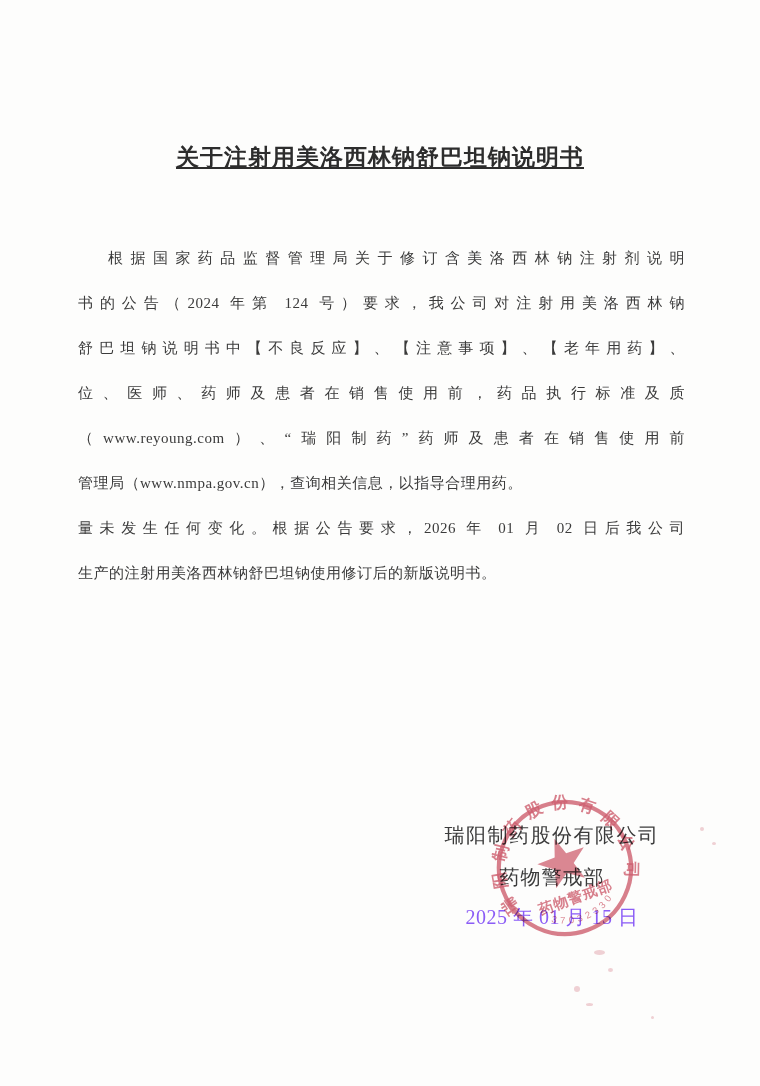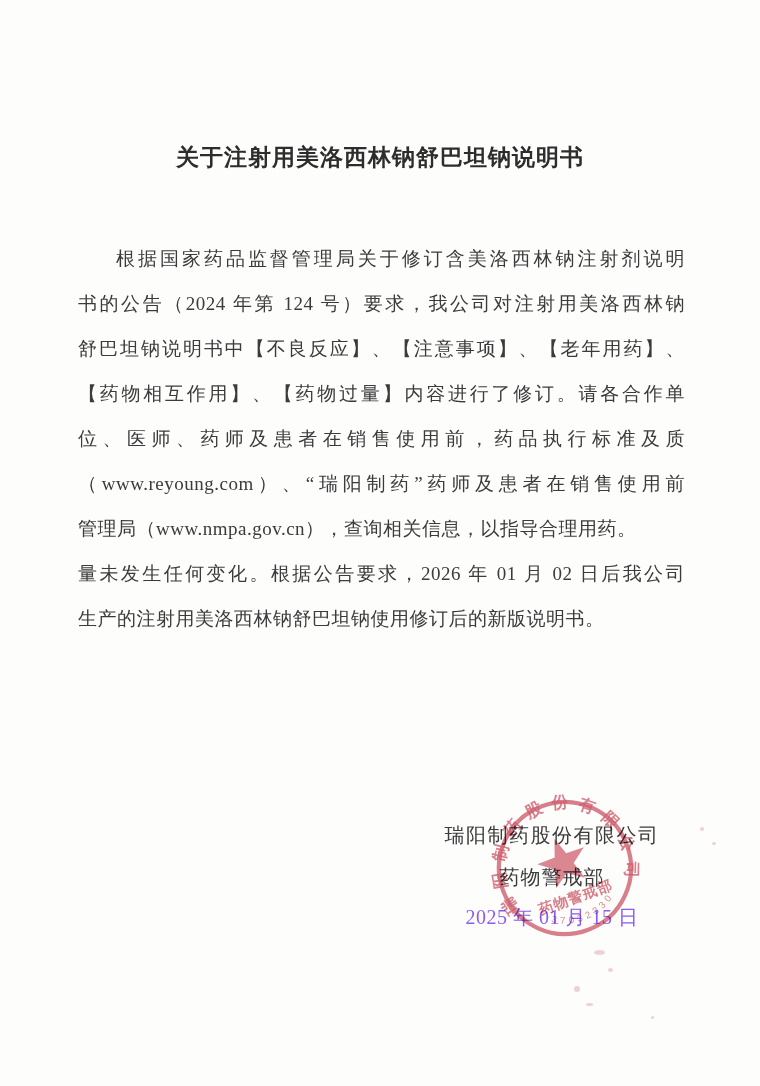--- a/index.html
+++ b/index.html
@@ -16,30 +16,31 @@
     position:absolute;
     left:0;top:142px;width:760px;
     text-align:center;
     font-family:"Liberation Sans","DejaVu Sans",sans-serif;
     font-weight:700;
     font-size:23px;
     line-height:30px;
     color:#2d2d2d;
     letter-spacing:1px;
     margin:0;
+    text-decoration:underline;
   }
   .body-text{
     position:absolute;
     left:78px;top:236px;
     width:607px;
   }
   .line{
     height:45px;
     line-height:45px;
-    font-size:19px;
+    font-size:15px;
     letter-spacing:.5px;
     text-align:justify;
     text-align-last:justify;
     white-space:nowrap;
     color:#3b3b3b;
   }
   .line.indent{ text-indent:2em; }
   .line.noj{ text-align-last:left; white-space:normal; }
   .signature{
     position:absolute;
@@ -77,21 +78,20 @@
 <div class="page">
 
   <h1 class="title">
     <div>关于注射用美洛西林钠舒巴坦钠说明书</div>
   </h1>
 
   <div class="body-text">
     <div class="line indent">根据国家药品监督管理局关于修订含美洛西林钠注射剂说明</div>
     <div class="line">书的公告（2024 年第 124 号）要求，我公司对注射用美洛西林钠</div>
     <div class="line">舒巴坦钠说明书中【不良反应】、【注意事项】、【老年用药】、</div>
-    <div class="line">【药物相互作用】、【药物过量】内容进行了修订。请各合作单</div>
     <div class="line">位、医师、药师及患者在销售使用前，药品执行标准及质</div>
     <div class="line">（www.reyoung.com）、“瑞阳制药”药师及患者在销售使用前</div>
     <div class="line noj">管理局（www.nmpa.gov.cn），查询相关信息，以指导合理用药。</div>
     <div class="line">量未发生任何变化。根据公告要求，2026 年 01 月 02 日后我公司</div>
     <div class="line noj">生产的注射用美洛西林钠舒巴坦钠使用修订后的新版说明书。</div>
   </div>
 
   <div class="signature">
     <div class="sig-company">瑞阳制药股份有限公司</div>
     <div class="sig-dept">药物警戒部</div>

